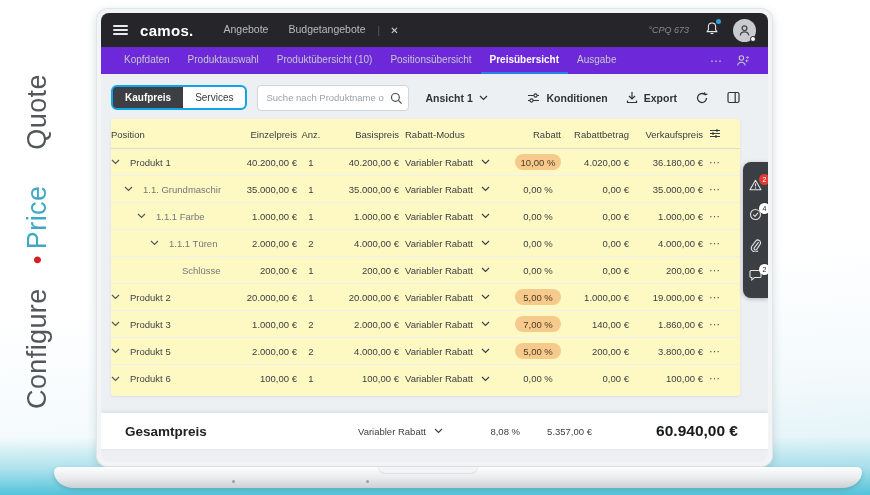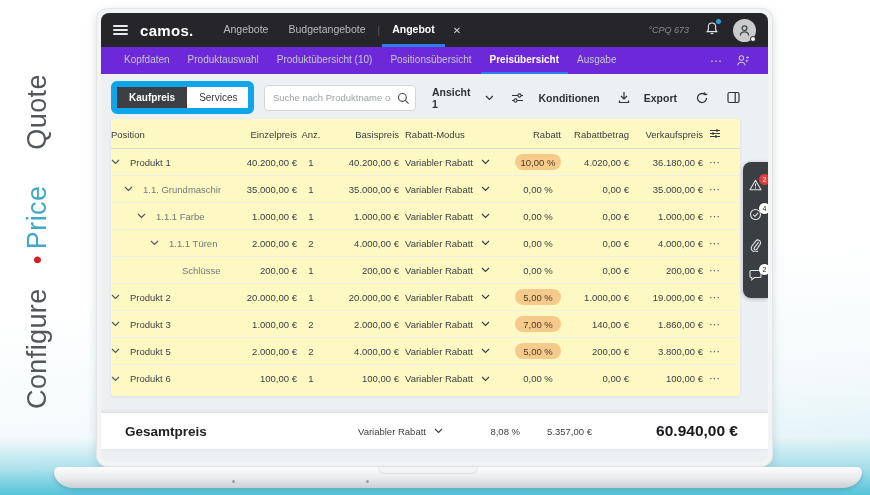--- a/index.html
+++ b/index.html
@@ -53,33 +53,33 @@
   .nav-item { display:flex; align-items:center; padding:0 9px; font-size:10px; color:#c6c8ca;
               border-bottom:2px solid transparent; cursor:pointer; white-space:nowrap; }
   .nav-item.active { color:#fff; font-weight:bold; border-bottom-color:#2d7fe8;text-align:center; }
   .nav-spacer { flex:1; }
   .nav-more { display:flex; align-items:center; color:#c6c8ca; font-size:12px; padding:0 10px; cursor:pointer; }
   .nav-collab { display:flex; align-items:center; padding:0 4px; cursor:pointer; }
 
   .appbody { flex:1; position:relative; }
 
   .toolbar { display:flex; align-items:center; margin:10px 28px 0 10px; height:27px; }
-  .segmented { display:flex; background:#7f1d1d; border:6px solid #0ea5e9; border-radius:6px; overflow:hidden;justify-content:space-between; }
+  .segmented { display:flex; background:#7f1d1d; border:2px solid #0ea5e9; border-radius:6px; overflow:hidden;justify-content:space-between; }
   .seg-btn { padding:5px 12px; font-size:10px; color:#35383b; background:#fff; border:none; cursor:pointer;
              font-family:inherit; }
   .seg-btn.active { background:#3c3f43; color:#fff; border-radius:5px; font-weight:bold; }
   .search-wrap { position:relative; margin-left:10px; }
   .search-input { width:152px; height:26px; border:1px solid #d2d4d6; border-radius:4px; background:#fff;
                   font-size:9.5px; color:#4a4e52; padding:0 24px 0 8px; font-family:inherit; }
   .search-input::placeholder { color:#9ea2a6; }
   .search-ico { position:absolute; right:6px; top:6px; }
   .view-select { display:flex; align-items:center; gap:6px; margin-left:16px; font-size:10.5px; color:#2e3236;
                  font-weight:bold; cursor:pointer; }
   .tool-spacer { flex:1; }
-  .tool-btn { display:flex; align-items:center; gap:14px; font-size:10.5px; color:#2e3236; font-weight:bold;
+  .tool-btn { display:flex; align-items:center; gap:6px; font-size:10.5px; color:#2e3236; font-weight:bold;
               margin-left:18px; cursor:pointer; background:none; border:none; font-family:inherit; }
   .tool-ico { margin-left:18px; cursor:pointer; display:flex; align-items:center; }
 
   .card { margin:8px 28px 8px 10px; background:#fef9c3; border-radius:3px; box-shadow:0 1px 3px rgba(30,40,50,.08);
           padding:2px 0 4px 0; }
   .tgrid { display:grid; grid-template-columns:110px 76px 28px 74px 106px 56px 68px 74px 24px; align-items:center; }
   .thead { height:28px; border-bottom:1px solid #d8dadc; font-size:9.5px; color:#393d41; }
   .th { white-space:nowrap; }
   .t-right { text-align:right; }
   .t-center { text-align:center; }
@@ -127,21 +127,20 @@
       <div class="topbar">
         <div class="burger">
             <div></div>
             <div></div>
             <div></div>
           </div>
         <div class="logo">camos.</div>
         <div class="tb-tab">Angebote</div>
         <div class="tb-tab">Budgetangebote</div>
         <div class="tb-sep">|</div>
-        <div class="tb-tab active">Angebot</div>
         <div class="tb-close">✕</div>
         <div class="tb-spacer"></div>
         <div class="product-mark">°CPQ 673</div>
         <div class="bell-wrap">
           <svg width="14" height="15" viewBox="0 0 14 15">
               <path d="M7 2 C4.7 2 3.4 3.6 3.4 5.8 L3.4 8.6 L2.2 10.6 L11.8 10.6 L10.6 8.6 L10.6 5.8 C10.6 3.6 9.3 2 7 2 Z" fill="none" stroke="#e4e5e7" stroke-width="1.1"></path>
               <path d="M5.8 12 a1.3 1.3 0 0 0 2.4 0" fill="none" stroke="#e4e5e7" stroke-width="1.1"></path>
             </svg>
           <div class="bell-dot"></div>
         </div>

